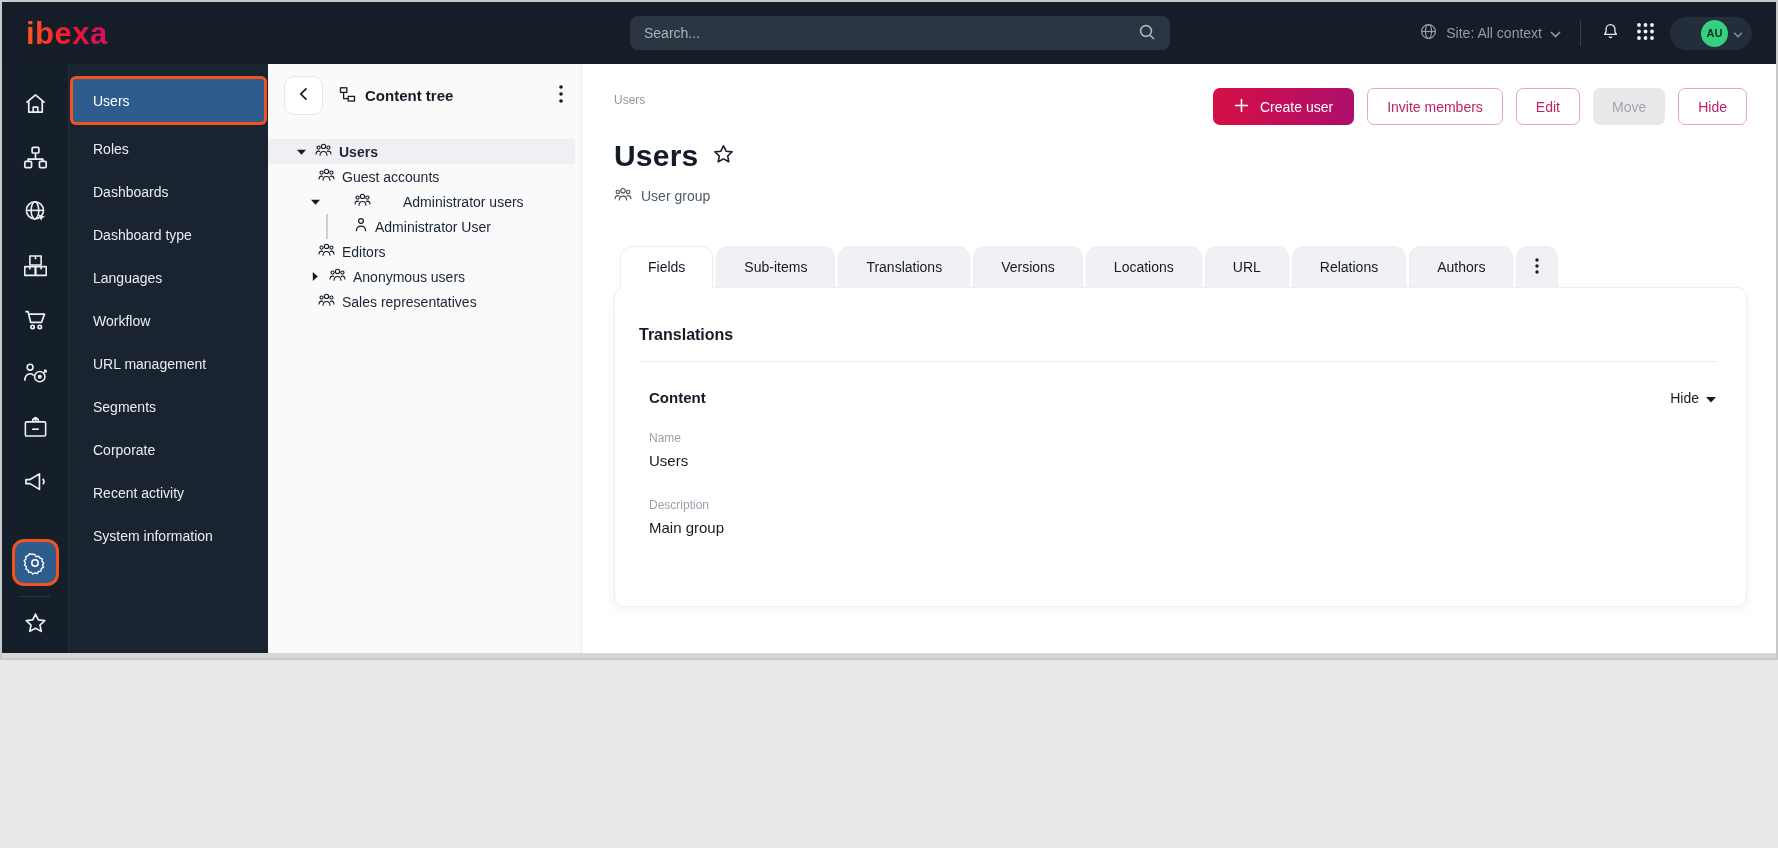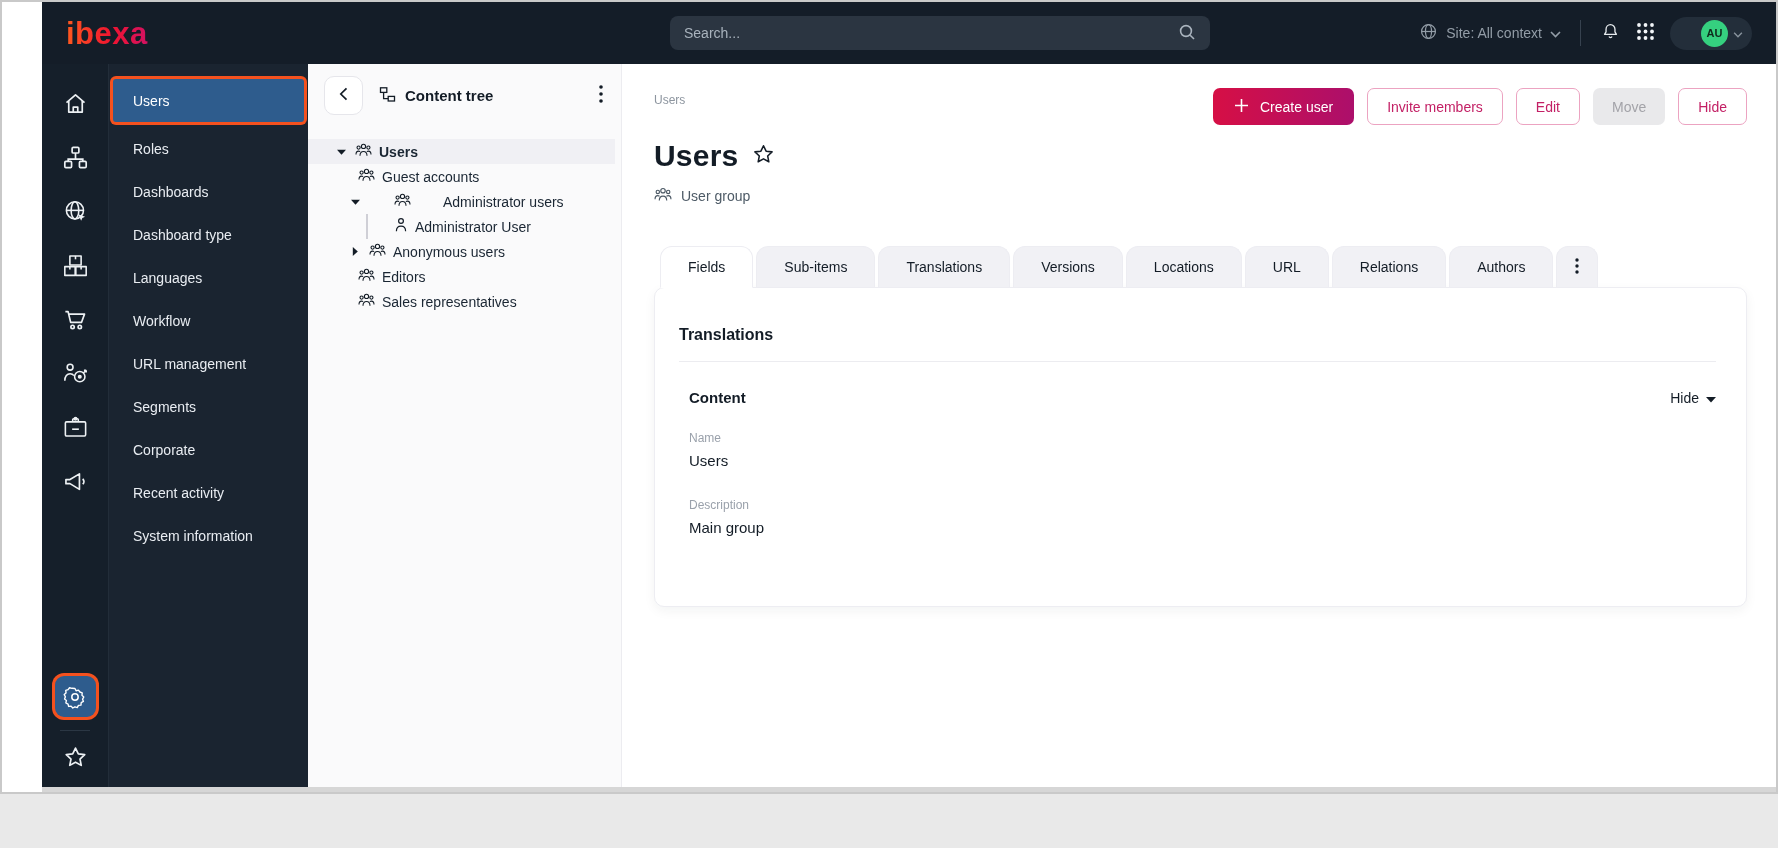--- a/index.html
+++ b/index.html
@@ -1,19 +1,19 @@
 <!DOCTYPE html>
 <html><head>
 <meta charset="utf-8">
 <style>
   * { margin:0; padding:0; box-sizing:border-box; }
   html,body { background:#e9e9e9; }
   body { font-family:"Liberation Sans","DejaVu Sans",sans-serif; }
-  .page { width:1778px; height:794px; position:relative; background:#fff;
-          border:2px solid #c9c9c9; overflow:hidden; display:flex; flex-direction:column;padding-left:40px; }
+  .page { width:1778px; height:660px; position:relative; background:#fff;
+          border:2px solid #c9c9c9; overflow:hidden; display:flex; flex-direction:column; }
 
   
   .topbar { height:62px; background:#141d28; display:flex; align-items:center;
             padding:0 24px; position:relative; flex:0 0 auto; }
   .logo { font-size:31px; font-weight:800; letter-spacing:.5px; line-height:1;
           background:linear-gradient(90deg,#ff5a1f 0%,#ef1430 55%,#d31262 100%);
           -webkit-background-clip:text; background-clip:text; color:transparent; }
   .search { position:absolute; left:628px; top:14px; width:540px; height:34px;
             background:#2b3541; border-radius:8px; display:flex; align-items:center;
             padding:0 14px; color:#a9b3bd; font-size:14px; }
@@ -340,47 +340,47 @@
         <div class="tnode lvl2">
           <span>
             <svg width="14" height="16" viewBox="0 0 14 16" fill="none" stroke="#131c26" stroke-width="1.2">
               <circle cx="7" cy="4" r="2.4"></circle>
                 <path d="M2.4 14.2c0-3.1 1.9-5 4.6-5s4.6 1.9 4.6 5"></path>
             </svg>
           </span>
           <span class="glabel">Administrator User</span>
         </div>
 
+        <div class="tnode lvl1">
+          <span>
+            <svg width="17" height="16" viewBox="0 0 17 16" fill="none" stroke="#131c26" stroke-width="1.1">
+              <circle cx="8.5" cy="4.4" r="2.1"></circle>
+                <circle cx="3.6" cy="5.6" r="1.6"></circle>
+                <circle cx="13.4" cy="5.6" r="1.6"></circle>
+              <path d="M5 13.7c0-2.6 1.4-4.2 3.5-4.2s3.5 1.6 3.5 4.2M1 12.4c0-2 1-3.3 2.6-3.3.6 0 1.1.2 1.6.5M16 12.4c0-2-1-3.3-2.6-3.3-.6 0-1.1.2-1.6.5"></path>
+            </svg>
+          </span>
+          <span class="glabel">Editors</span>
+        </div>
+
         <div class="tnode lvl0" style="padding-left:40px;">
           <span class="caret">
             <svg width="6" height="9" viewBox="0 0 6 9" fill="#131c26">
                 <path d="M.8 0v9L5.8 4.5z"></path>
               </svg>
           </span>
           <span>
             <svg width="17" height="16" viewBox="0 0 17 16" fill="none" stroke="#131c26" stroke-width="1.1">
               <circle cx="8.5" cy="4.4" r="2.1"></circle>
                 <circle cx="3.6" cy="5.6" r="1.6"></circle>
                 <circle cx="13.4" cy="5.6" r="1.6"></circle>
               <path d="M5 13.7c0-2.6 1.4-4.2 3.5-4.2s3.5 1.6 3.5 4.2M1 12.4c0-2 1-3.3 2.6-3.3.6 0 1.1.2 1.6.5M16 12.4c0-2-1-3.3-2.6-3.3-.6 0-1.1.2-1.6.5"></path>
             </svg>
           </span>
           <span class="glabel">Anonymous users</span>
-        </div>
-
-        <div class="tnode lvl1">
-          <span>
-            <svg width="17" height="16" viewBox="0 0 17 16" fill="none" stroke="#131c26" stroke-width="1.1">
-              <circle cx="8.5" cy="4.4" r="2.1"></circle>
-                <circle cx="3.6" cy="5.6" r="1.6"></circle>
-                <circle cx="13.4" cy="5.6" r="1.6"></circle>
-              <path d="M5 13.7c0-2.6 1.4-4.2 3.5-4.2s3.5 1.6 3.5 4.2M1 12.4c0-2 1-3.3 2.6-3.3.6 0 1.1.2 1.6.5M16 12.4c0-2-1-3.3-2.6-3.3-.6 0-1.1.2-1.6.5"></path>
-            </svg>
-          </span>
-          <span class="glabel">Editors</span>
         </div>
 
         <div class="tnode lvl1">
           <span>
             <svg width="17" height="16" viewBox="0 0 17 16" fill="none" stroke="#131c26" stroke-width="1.1">
               <circle cx="8.5" cy="4.4" r="2.1"></circle>
                 <circle cx="3.6" cy="5.6" r="1.6"></circle>
                 <circle cx="13.4" cy="5.6" r="1.6"></circle>
               <path d="M5 13.7c0-2.6 1.4-4.2 3.5-4.2s3.5 1.6 3.5 4.2M1 12.4c0-2 1-3.3 2.6-3.3.6 0 1.1.2 1.6.5M16 12.4c0-2-1-3.3-2.6-3.3-.6 0-1.1.2-1.6.5"></path>
             </svg>

